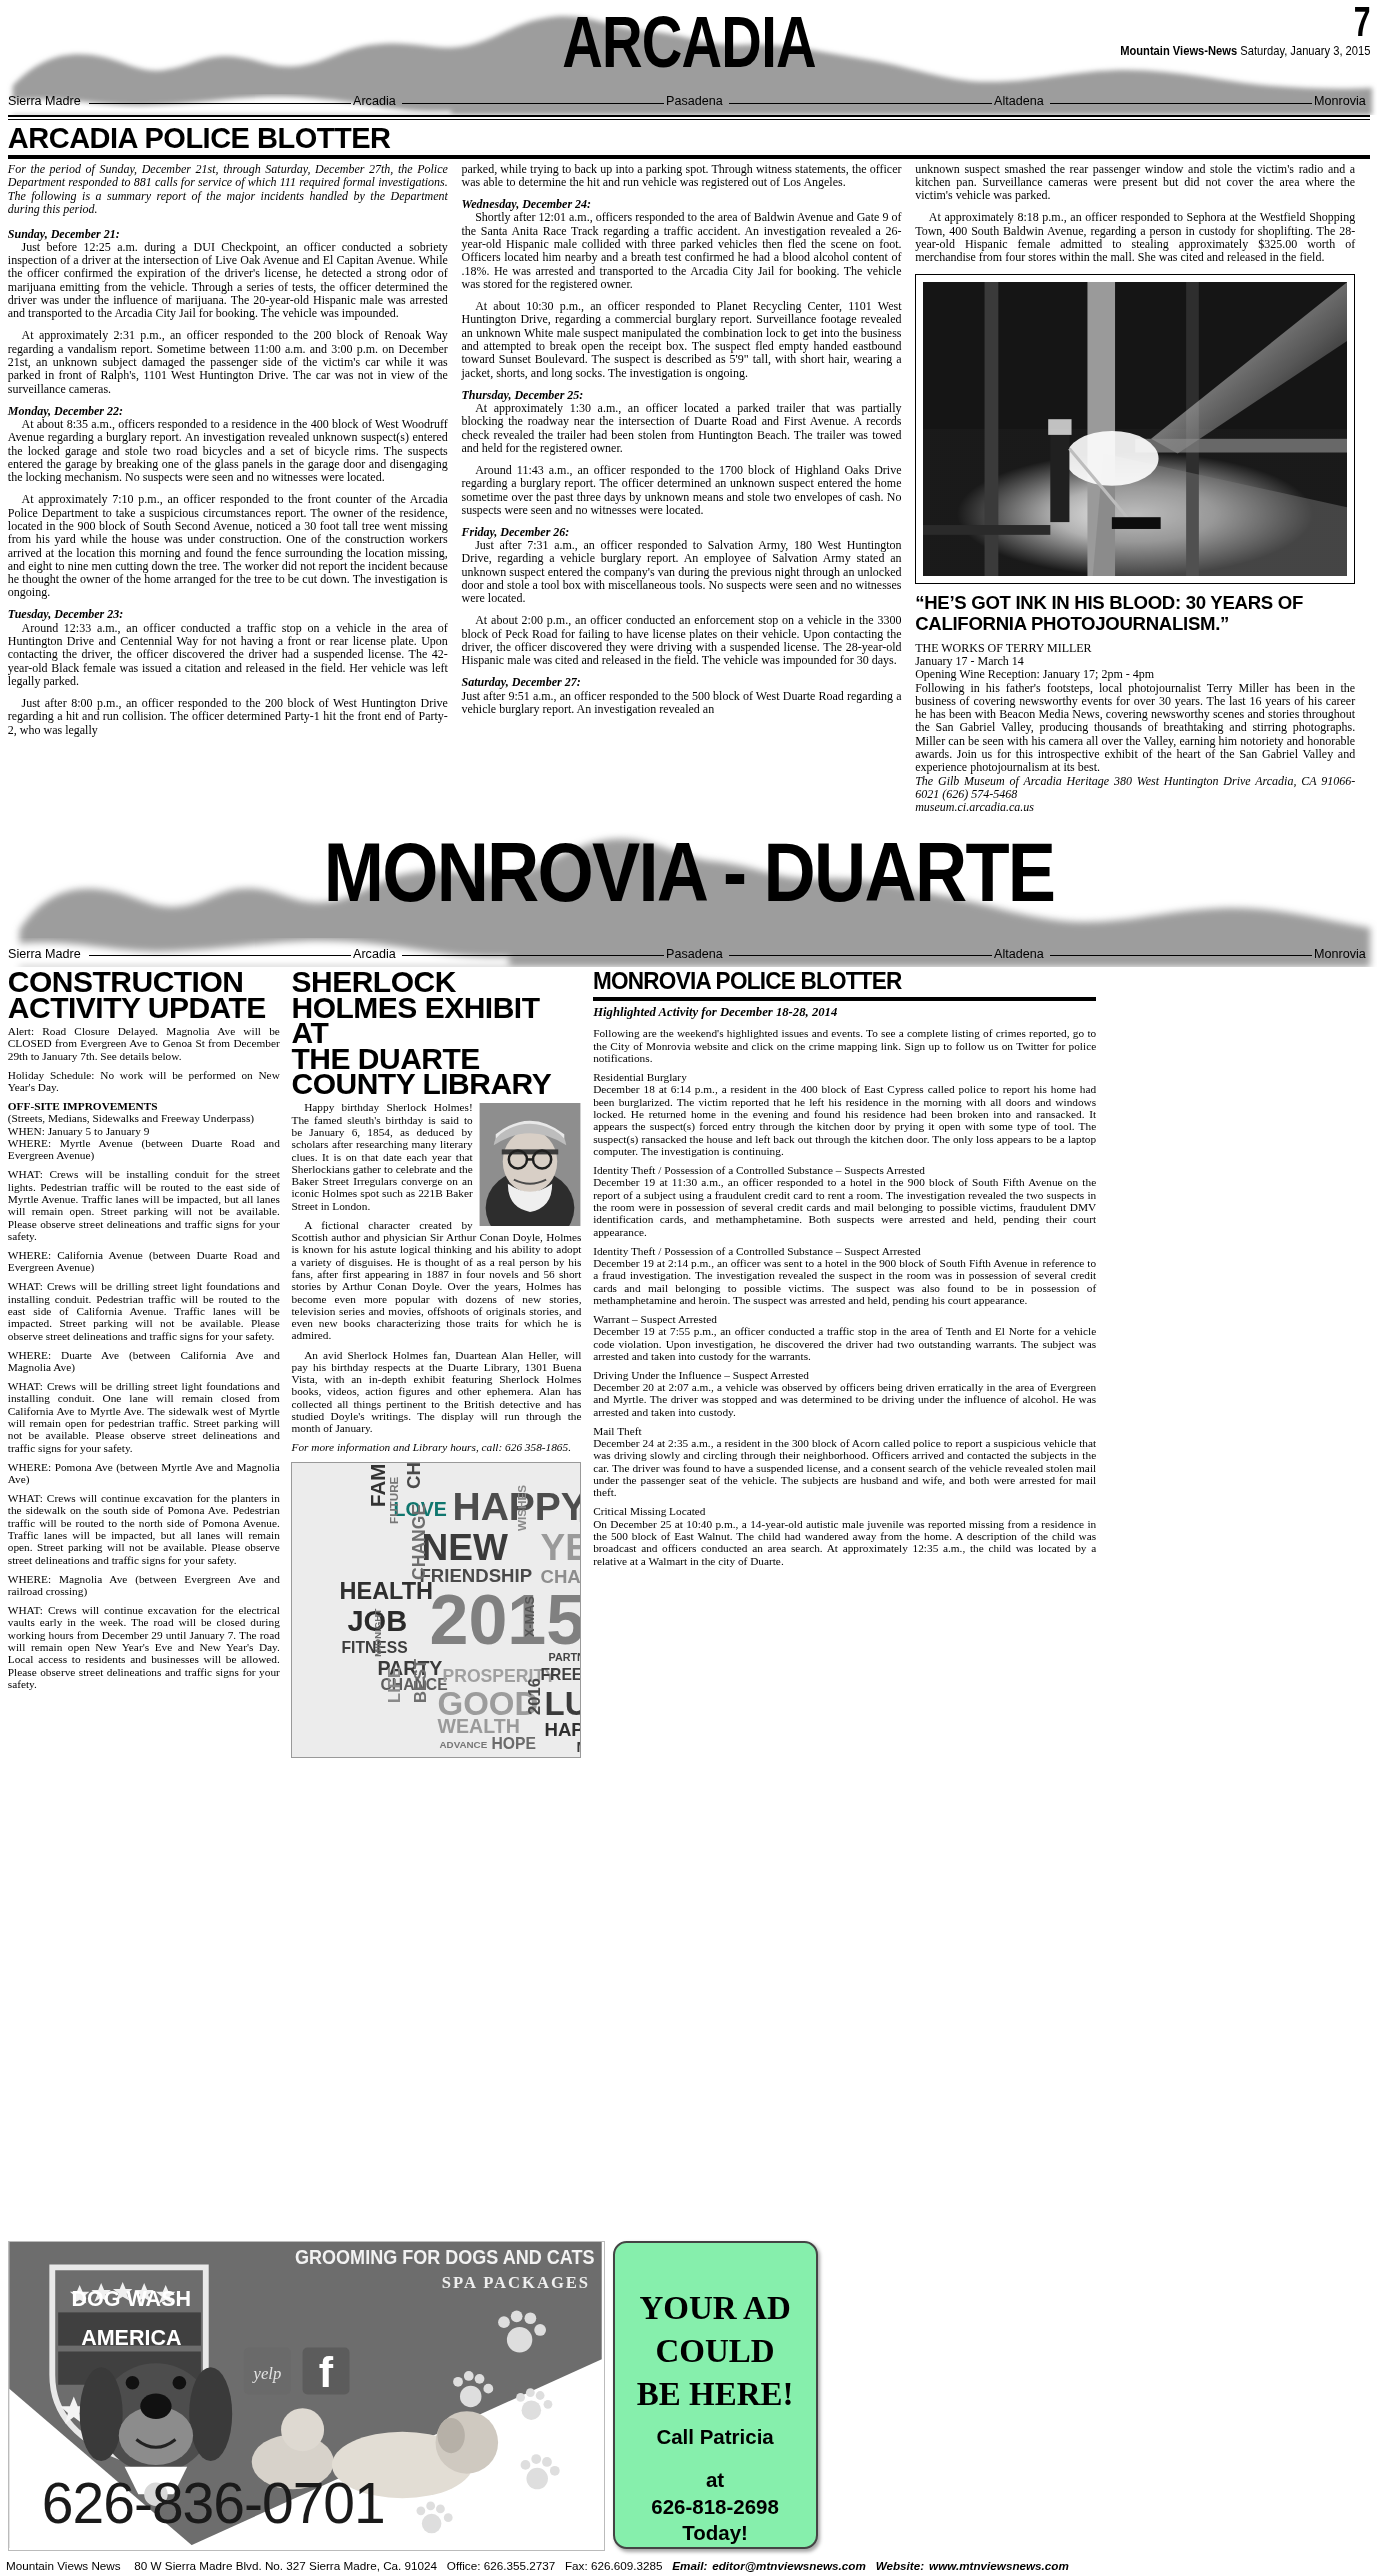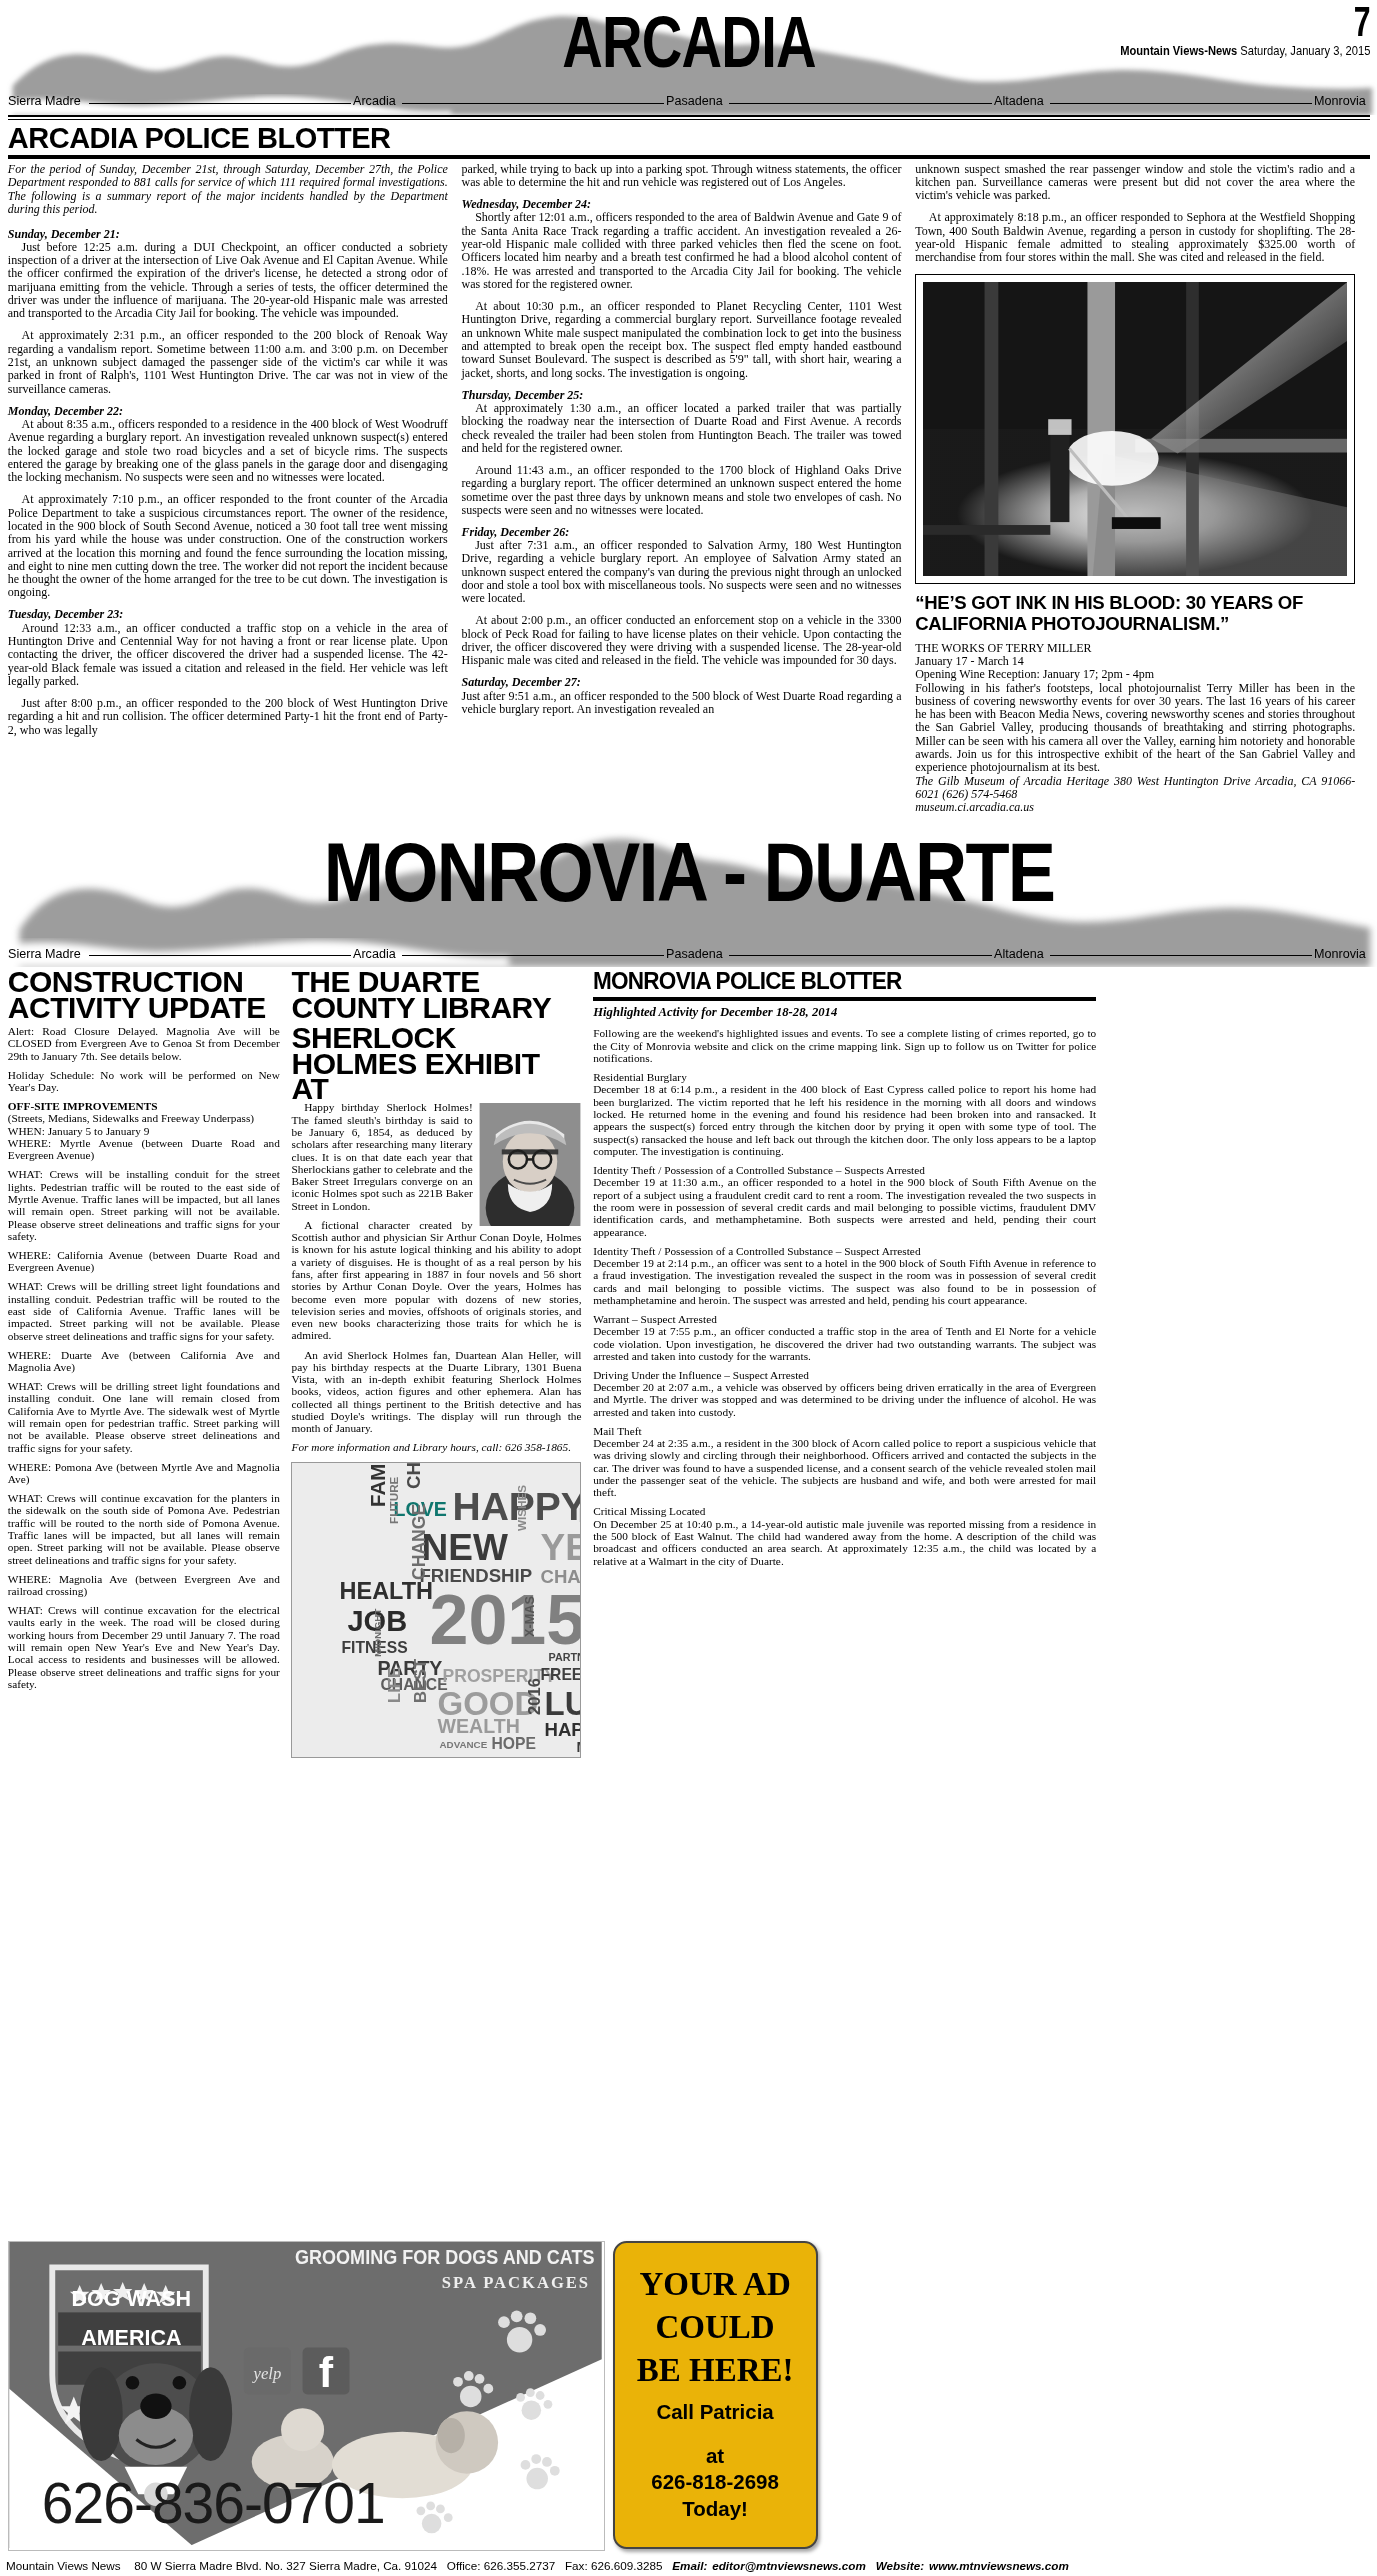--- a/index.html
+++ b/index.html
@@ -80,23 +80,23 @@
 
   .holmes-photo{float:right;width:102px;height:123px;margin:2px 0 3.9px 6.8px;border:0;}
 
   .wordcloud-box{border:1px solid #999;background:#ececec;margin-top:7.8px;position:relative;
      height:294px;overflow:hidden;}
   .wc{position:absolute;font-family:"Liberation Sans",sans-serif;font-weight:bold;white-space:nowrap;}
 
   
   .ads{display:flex;gap:7.8px;padding:5.9px 7.8px 0 7.8px;align-items:flex-start;}
   .ad-dog{width:595px;height:308px;border:1px solid #bbb;position:relative;overflow:hidden;background:#fff;}
-  .ad-yourad{width:205px;height:308px;border:2px solid #444;border-radius:13.7px;background:#eab308;
+  .ad-yourad{width:205px;height:308px;border:2px solid #444;border-radius:13.7px;background:#86efac;
      box-shadow:2px 2.9px 3.9px rgba(0,0,0,.35);text-align:center;display:flex;flex-direction:column;
-     justify-content:flex-start;padding:20px;box-sizing:border-box;}
+     justify-content:flex-end;padding:0;box-sizing:border-box;}
   .ya-big{font-family:"Liberation Serif",serif;font-weight:bold;font-size:33px;line-height:43px;letter-spacing:0px;}
   .ya-sm{font-family:"Liberation Sans",sans-serif;font-weight:bold;font-size:20.5px;line-height:26.4px;margin-top:7.8px;}
 
   .footer-bar{position:absolute;left:0;right:0;bottom:0;height:21.5px;
      font-family:"Liberation Sans",sans-serif;font-size:11.7px;display:flex;align-items:center;
      padding-left:5.9px;white-space:nowrap;transform-origin:left center;}
   .footer-bar .em{font-style:italic;font-weight:bold;}
 </style>
 </head>
 <body>
@@ -275,22 +275,22 @@
         <p>WHERE: Duarte Ave (between California Ave and Magnolia Ave)</p>
         <p>WHAT: Crews will be drilling street light foundations and installing conduit. One lane will remain closed from California Ave to Myrtle Ave. The sidewalk west of Myrtle will remain open for pedestrian traffic. Street parking will not be available. Please observe street delineations and traffic signs for your safety.</p>
         <p>WHERE: Pomona Ave (between Myrtle Ave and Magnolia Ave)</p>
         <p>WHAT: Crews will continue excavation for the planters in the sidewalk on the south side of Pomona Ave. Pedestrian traffic will be routed to the north side of Pomona Avenue. Traffic lanes will be impacted, but all lanes will remain open. Street parking will not be available. Please observe street delineations and traffic signs for your safety.</p>
         <p>WHERE: Magnolia Ave (between Evergreen Ave and railroad crossing)</p>
         <p>WHAT: Crews will continue excavation for the electrical vaults early in the week. The road will be closed during working hours from December 29 until January 7. The road will remain open New Year's Eve and New Year's Day. Local access to residents and businesses will be allowed. Please observe street delineations and traffic signs for your safety.</p>
       </div>
     </div>
 
     <div class="mcol2">
+      <div class="sec-head-sm">SHERLOCK HOLMES EXHIBIT AT</div>
       <div class="sec-head-sm" style="margin-bottom:4.9px;">THE DUARTE COUNTY LIBRARY</div>
-      <div class="sec-head-sm">SHERLOCK HOLMES EXHIBIT AT</div>
       <div class="mt">
         <svg class="holmes-photo" viewBox="0 0 100 122">
           <rect width="100" height="122" fill="#8e8e8e"></rect>
           <ellipse cx="50" cy="104" rx="44" ry="38" fill="#2d2d2d"></ellipse>
           <ellipse cx="50" cy="58" rx="27" ry="31" fill="#d8cfc6"></ellipse>
           <path d="M16,40 Q50,12 84,40 L84,31 Q50,4 16,31 Z" fill="#e8e8e8"></path>
           <path d="M14,42 Q50,18 86,42 Q86,34 74,27 Q50,14 26,27 Q14,34 14,42 Z" fill="#bdbdbd"></path>
           <g fill="#3a3a3a">
             <rect x="22" y="46" width="56" height="5"></rect>
           </g>

